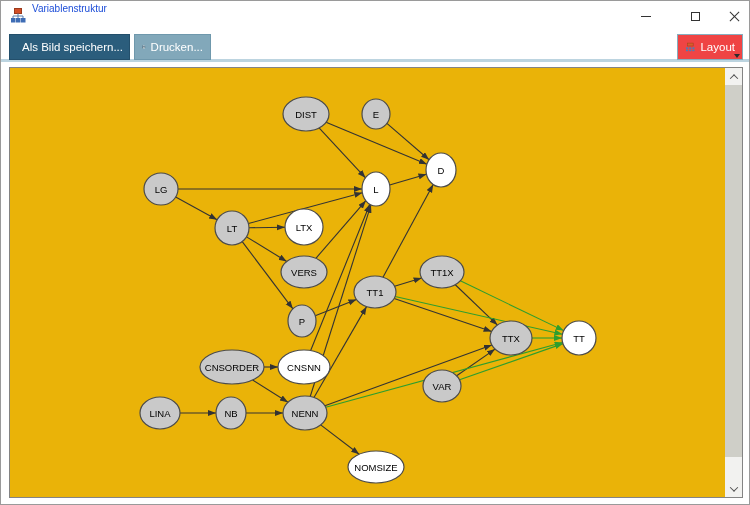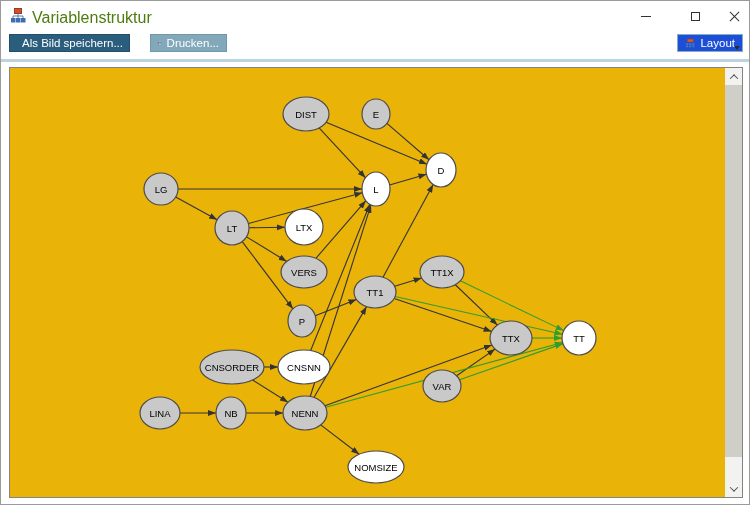--- a/index.html
+++ b/index.html
@@ -3,40 +3,40 @@
 <meta charset="utf-8">
 <style>
   * { box-sizing: border-box; }
   body { margin:0; background:#e9e9e9; font-family:"Liberation Sans", sans-serif; }
   .window { position:relative; width:750px; height:505px; background:#ffffff;
             border:1px solid #9a9a9a; overflow:hidden; }
 
   
   .titlebar { position:absolute; left:0; top:0; width:100%; height:30px; background:#ffffff; }
   .app-icon { position:absolute; left:9px; top:7px; width:16px; height:16px; }
-  .win-title { position:absolute; left:31px; top:8px; font-size:16px; color:#4d7c0f; white-space:nowrap; }
+  .win-title { position:absolute; left:31px; top:2px; font-size:10px; color:#1d4ed8; white-space:nowrap; }
   .win-btn { position:absolute; top:0; height:30px; display:flex; align-items:center; justify-content:center; cursor:default; }
   .wb-min { left:625px; width:40px; }
   .wb-max { left:674px; width:40px; }
   .wb-close { left:716px; width:34px; }
   .glyph-min { width:10px; height:1px; background:#333; display:block; }
   .glyph-max { width:9px; height:9px; border:1px solid #333; display:block; }
   .glyph-close { position:relative; width:11px; height:11px; display:block; }
   .glyph-close::before, .glyph-close::after { content:""; position:absolute; left:-1px; top:5px;
       width:13px; height:1px; background:#333; }
   .glyph-close::before { transform:rotate(45deg); }
   .glyph-close::after { transform:rotate(-45deg); }
 
   
   .toolbar-sep { position:absolute; left:0; top:58px; width:750px; height:3px; background:#bcd4e0; }
-  .tb-btn { position:absolute; top:33px; height:18px; display:flex; align-items:center; gap:5px;
+  .tb-btn { position:absolute; top:33px; height:26px; display:flex; align-items:center; gap:5px;
             color:#fff; font-size:11.5px; padding:0 7px; cursor:default; white-space:nowrap; }
   .btn-save { left:8px; width:121px; background:#2b5d7c; border:1px solid #234f6b; }
-  .btn-print { left:133px; width:77px; background:#82a8ba; border:1px solid #6f98ac;margin-left:16px; }
-  .btn-layout { left:676px; width:66px; background:#1d4ed8; border:1px solid #85aebf; }
+  .btn-print { left:133px; width:77px; background:#82a8ba; border:1px solid #6f98ac; }
+  .btn-layout { left:676px; width:66px; background:#ef4444; border:1px solid #85aebf; }
   .tb-caret { position:absolute; right:2px; bottom:1px; width:0; height:0;
               border-left:3px solid transparent; border-right:3px solid transparent;
               border-top:4px solid #2c2c2c; }
 
   
   .canvas { position:absolute; left:8px; top:66px; width:734px; height:431px;
             background:#eab308; border:1px solid #848484; }
   #graph-svg { position:absolute; left:0; top:0; }
 
   

